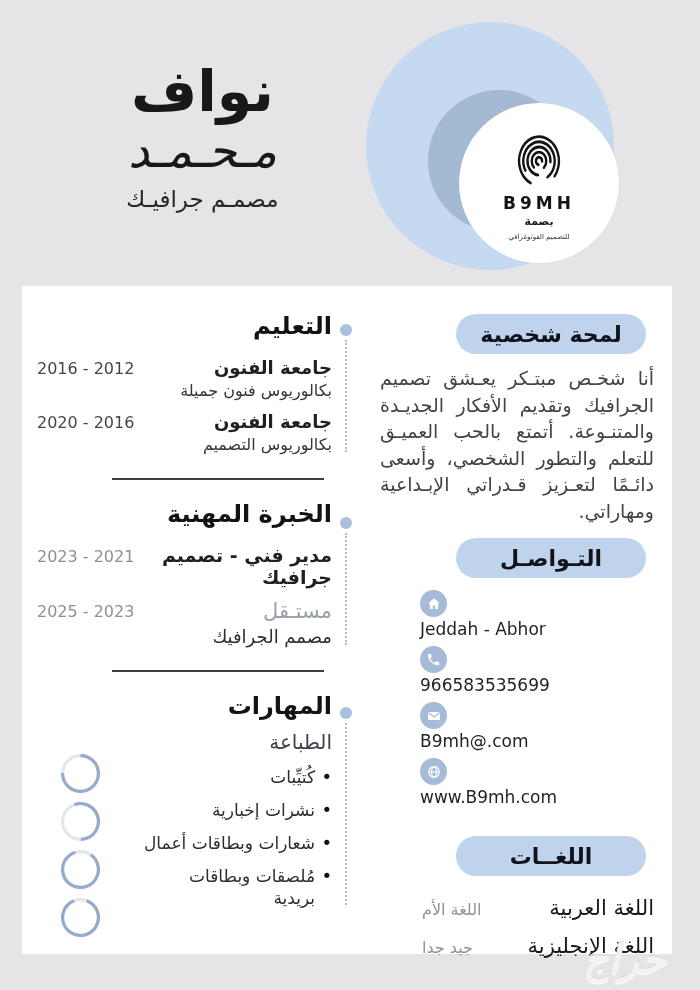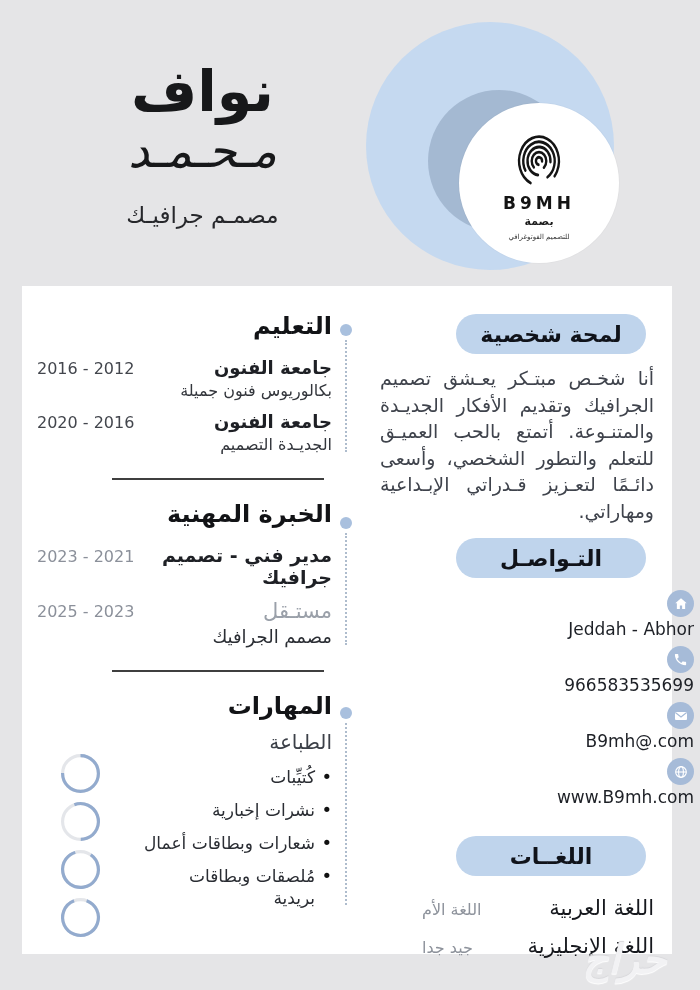--- a/index.html
+++ b/index.html
@@ -19,21 +19,21 @@
     display:flex; flex-direction:column; align-items:center; padding-top:30px;
     box-shadow:0 0 0 1px rgba(0,0,0,0.02);
   }
   .logo-brand { margin-top:4px; font-size:17px; font-weight:600; letter-spacing:4px; color:#141414; direction:ltr; }
   .logo-brand-ar { font-size:11px; font-weight:700; color:#1a1a1a; margin-top:2px; }
   .logo-tagline { font-size:7px; color:#333; margin-top:5px; }
 
   .name-block { position:absolute; left:95px; top:60px; width:215px; text-align:center; color:#17181a; }
   .first-name { font-size:57px; font-weight:800; line-height:1.12; }
   .last-name  { font-size:47px; font-weight:400; line-height:1.15;font-style:italic; }
-  .job-title  { font-size:23px; font-weight:400; margin-top:24px; color:#26272b; }
+  .job-title  { font-size:23px; font-weight:400; margin-top:8px; color:#26272b; }
 
   
   .card {
     position:absolute; left:22px; top:286px; width:650px; height:668px;
     background:#ffffff; border-radius:0;
   }
 
   
   .tl-dot { position:absolute; width:12px; height:12px; border-radius:50%; background:#a9c0de; left:318px; }
   .tl-line { position:absolute; width:0; border-left:2px dotted #aebccd; left:323px; }
@@ -77,21 +77,21 @@
   .pill {
     width:190px; height:40px; margin-right:8px; border-radius:20px;
     background:#bfd4ec; color:#10131a; font-size:22px; font-weight:800;
     display:flex; align-items:center; justify-content:center;
   }
   .about-text {
     margin-top:11px; font-size:19px; line-height:26.5px; color:#3f434c;
     text-align:justify;
   }
   .pill-contact { margin-top:14px; }
-  .contact-list { margin-top:12px; transform:translateX(40px); text-align:right; }
+  .contact-list { margin-top:12px; transform:translateX(40px); text-align:left; }
   .contact-item { margin-bottom:7px; }
   .contact-icon {
     width:27px; height:27px; border-radius:50%; background:#a6bbd8;
     display:inline-flex; align-items:center; justify-content:center;
   }
   .contact-value { font-size:17px; color:#1d2026; margin-top:2px; direction:ltr; }
   .pill-lang { margin-top:29px; }
   .lang-list { margin-top:20px; }
   .lang-row { display:flex; justify-content:space-between; align-items:baseline; padding-left:42px; margin-bottom:14px; }
   .lang-name { font-size:21px; font-weight:400; color:#16181d; }
@@ -150,21 +150,21 @@
         <div class="edu-item">
           <div>
             <div class="edu-school">جامعة الفنون</div>
             <div class="edu-degree">بكالوريوس فنون جميلة</div>
           </div>
           <div class="edu-date">2012 - 2016</div>
         </div>
         <div class="edu-item">
           <div>
             <div class="edu-school">جامعة الفنون</div>
-            <div class="edu-degree">الجديـدة التصميم</div>
+            <div class="edu-degree">بكالوريوس التصميم</div>
           </div>
           <div class="edu-date">2016 - 2020</div>
         </div>
       </div>
 
       <div class="divider"></div>
 
       <div class="sec-title">الخبرة المهنية</div>
       <div class="exp-item1">
         <div class="exp-role1">مدير فني - تصميم جرافيك</div>

